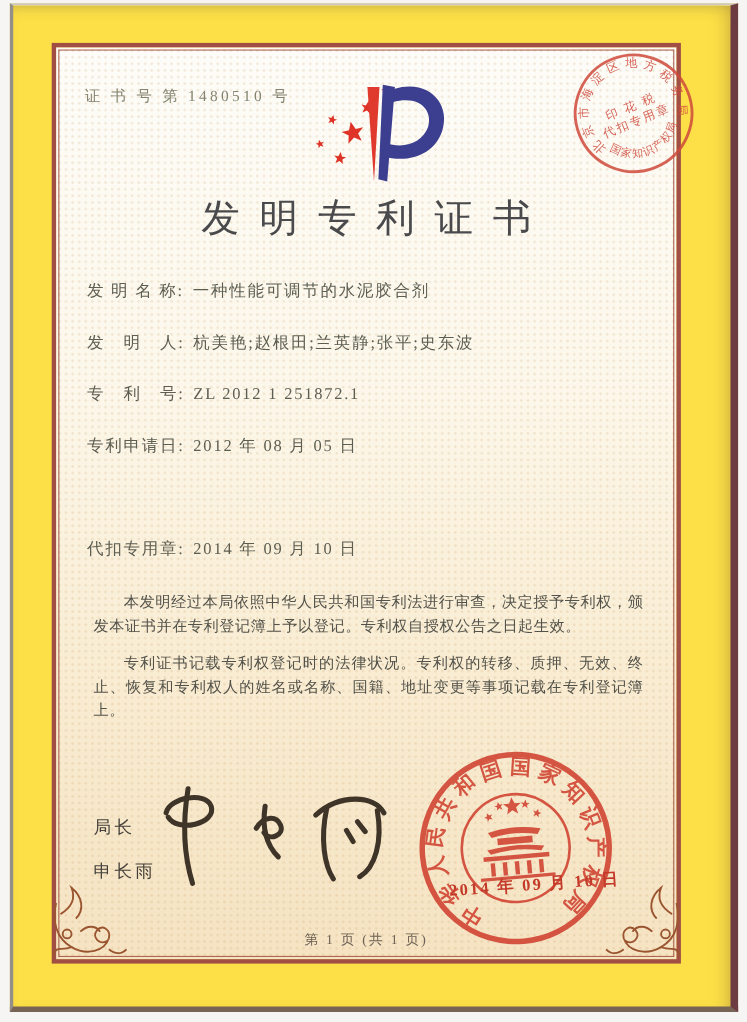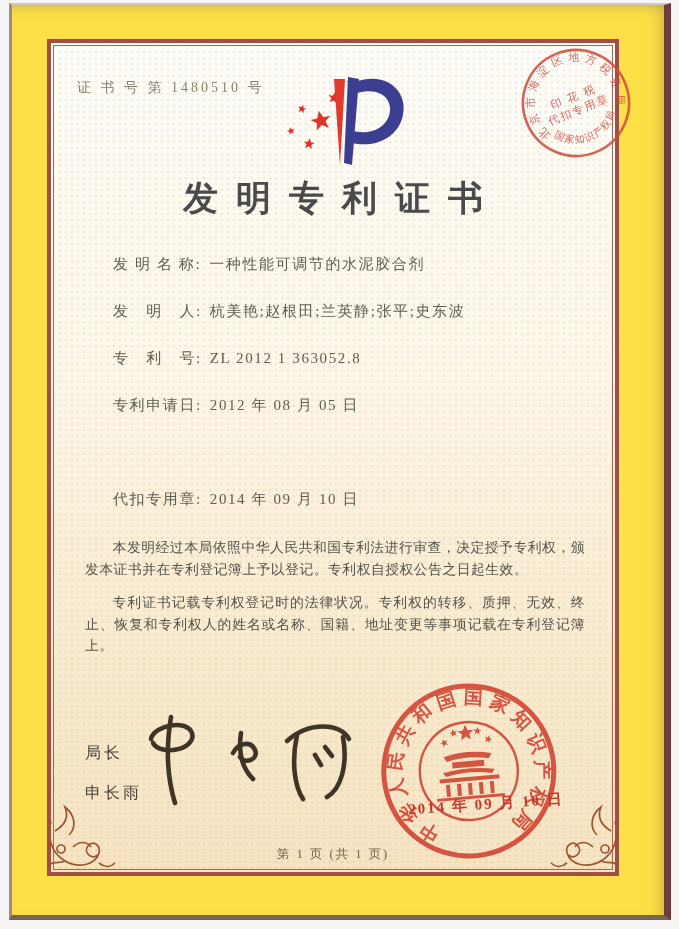--- a/index.html
+++ b/index.html
@@ -14,23 +14,23 @@
   .frame{position:absolute;left:35px;top:34px;width:564px;height:829px;
          border:4px solid #a14f44;
          background-image:
            radial-gradient(rgba(197,152,93,.20) 1px, rgba(197,152,93,0) 1.3px),
            linear-gradient(180deg,#fdfcf8 0%,#fcf7ea 38%,#f9edd4 66%,#f5e3c2 100%);
          background-size:6px 6px,100% 100%;}
   .frame::before{content:"";position:absolute;inset:2px;border:1px solid #ad6450;pointer-events:none;}
   .certno{position:absolute;left:26px;top:36px;font-size:14px;letter-spacing:3px;color:#83836f;}
   .logo{position:absolute;left:223px;top:26px;width:140px;height:104px;}
   .title{position:absolute;left:0;top:132px;width:100%;text-align:center;font-size:35px;
-         font-weight:700;color:#4a4a4c;letter-spacing:18px;padding-left:18px;box-sizing:border-box;}
+         font-weight:400;color:#4a4a4c;letter-spacing:18px;padding-left:18px;box-sizing:border-box;}
   .row{position:absolute;left:28px;white-space:nowrap;font-size:15px;color:#5d5d50;letter-spacing:1.6px;}
-  .row .lbl{margin-right:8px;margin-left:34px;}
+  .row .lbl{margin-right:8px;}
   .paras{position:absolute;left:22px;top:482px;width:524px;font-size:13.8px;line-height:21.5px;
          color:#53524a;text-align:justify;letter-spacing:.5px;}
   .paras p{margin:12px;text-indent:2em;}
   .signer{position:absolute;left:34px;top:690px;font-size:16px;color:#45413a;letter-spacing:3px;line-height:40px;}
   .sig{position:absolute;left:86px;top:652px;width:240px;height:120px;}
   .seal-main{position:absolute;left:322px;top:634px;width:192px;height:192px;transform:rotate(-5deg);opacity:.93;}
   .seal-date{position:absolute;left:340px;top:752px;width:190px;text-align:center;font-size:15px;
              font-weight:bold;color:#c43a29;letter-spacing:2px;transform:rotate(-4deg);white-space:nowrap;}
   .footer{position:absolute;left:0;top:803px;width:100%;text-align:center;font-size:12.5px;
           color:#6e6155;letter-spacing:2px;}
@@ -68,21 +68,21 @@
 
       <div class="title">发明专利证书</div>
 
       <div class="row" style="top:212px">
         <span class="lbl">发 明 名 称:</span><span>一种性能可调节的水泥胶合剂</span>
       </div>
       <div class="row" style="top:259px">
         <span class="lbl">发　明　人:</span><span>杭美艳;赵根田;兰英静;张平;史东波</span>
       </div>
       <div class="row" style="top:306px">
-        <span class="lbl">专　利　号:</span><span>ZL 2012 1 363052.8</span>
+        <span class="lbl">专　利　号:</span><span>ZL 2012 1 251872.1</span>
       </div>
       <div class="row" style="top:353px">
         <span class="lbl">专利申请日:</span><span>2012 年 08 月 05 日</span>
       </div>
       <div class="row" style="top:447px">
         <span class="lbl">代扣专用章:</span><span>2014 年 09 月 10 日</span>
       </div>
 
       <div class="paras">
         <p>本发明经过本局依照中华人民共和国专利法进行审查，决定授予专利权，颁发本证书并在专利登记簿上予以登记。专利权自授权公告之日起生效。</p>

